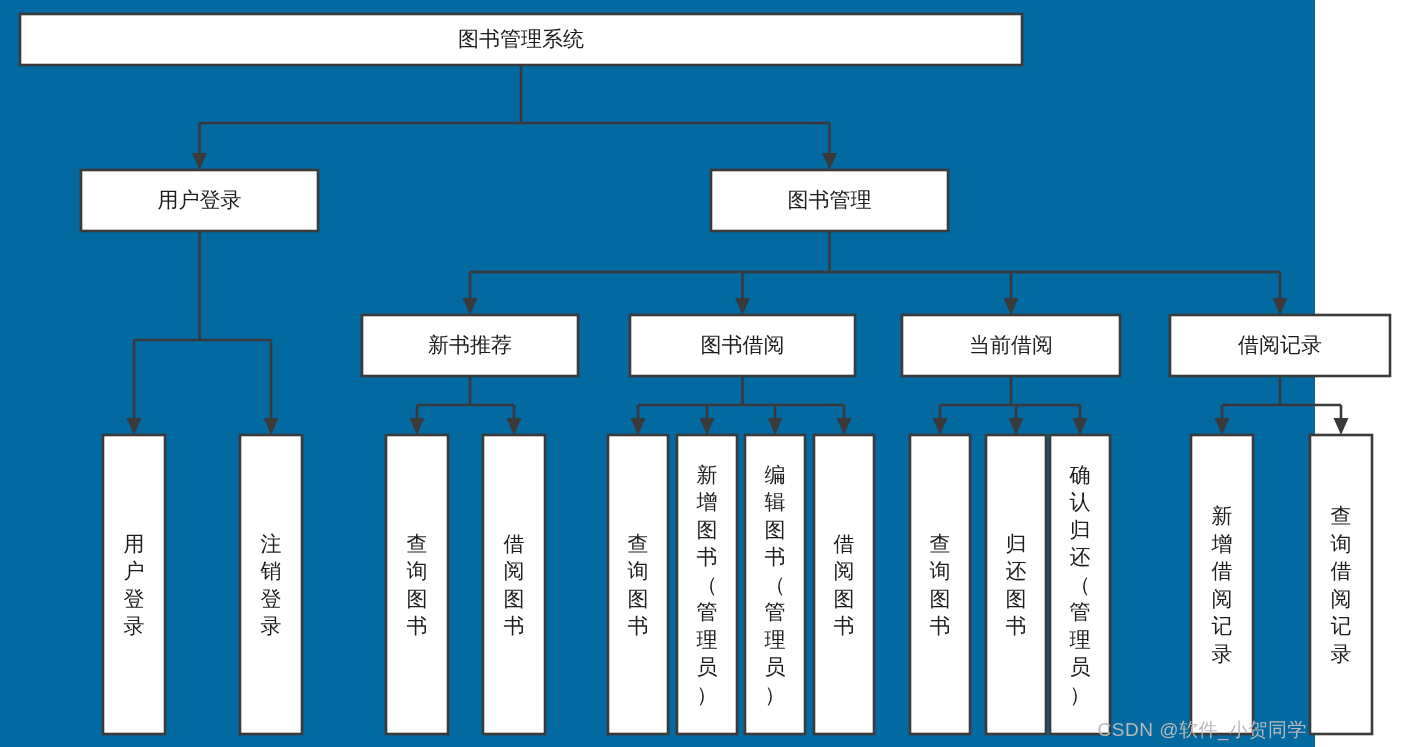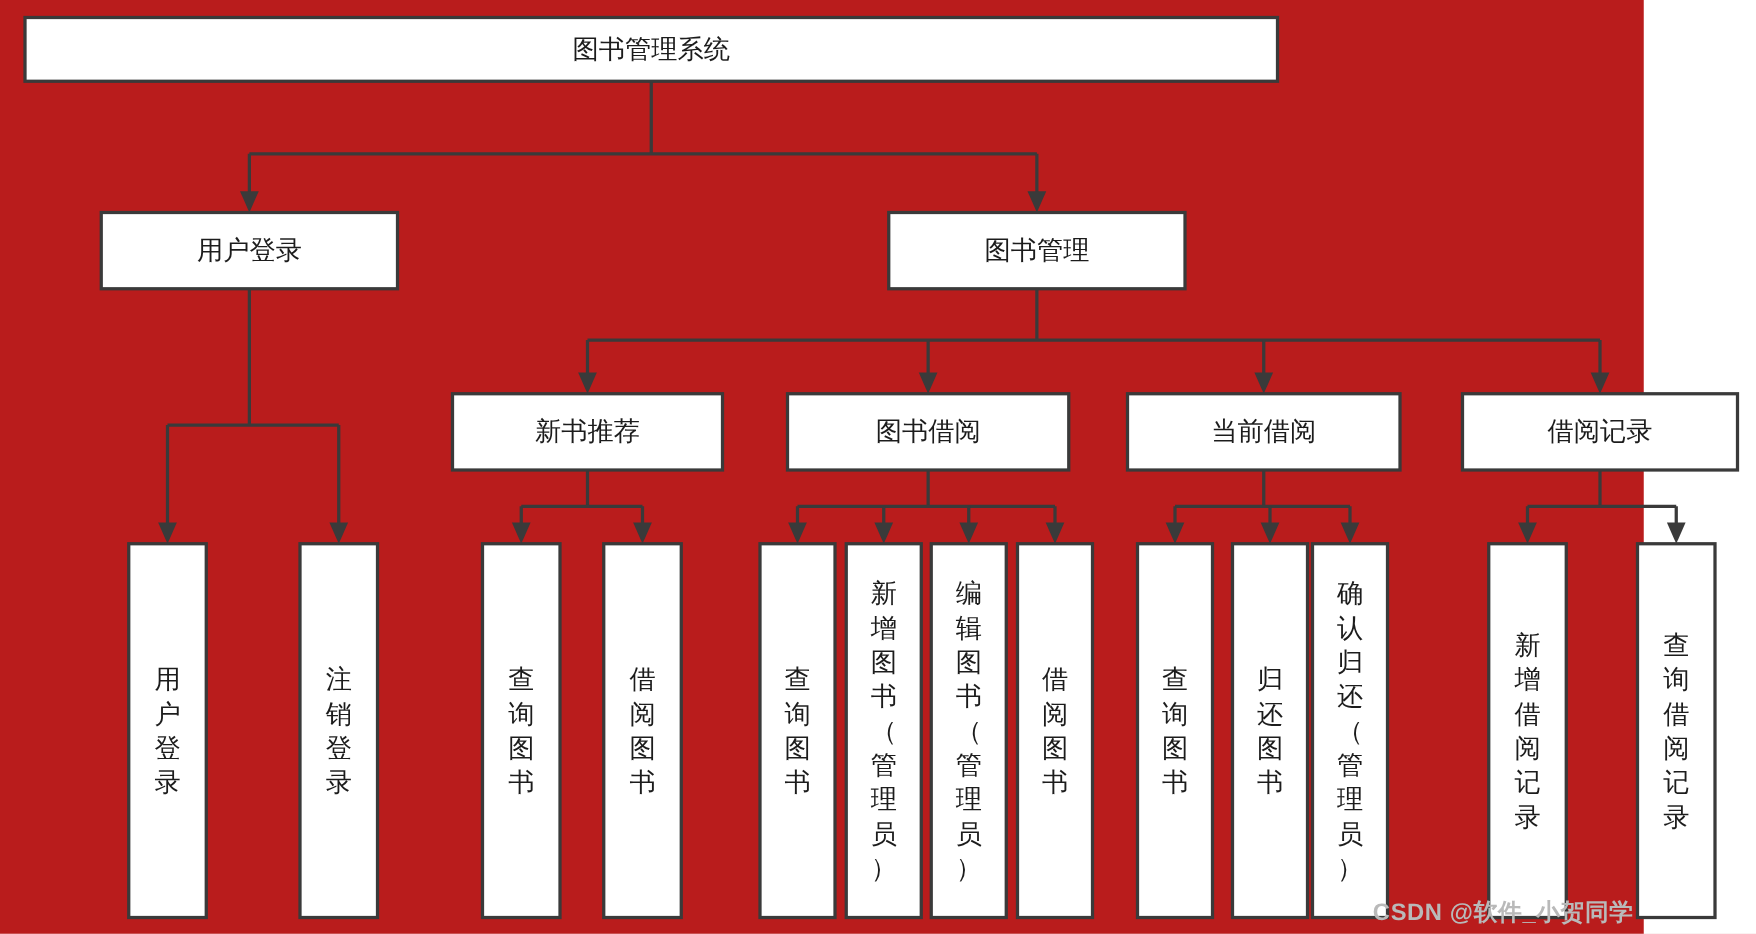--- a/index.html
+++ b/index.html
@@ -12,21 +12,21 @@
     font-family: "Liberation Sans", "DejaVu Sans", sans-serif;
     width: 1405px;
     height: 747px;
     overflow: hidden;
     position: relative;
   }
   #diagram-root {
     position: relative;
     width: 1315px;
     height: 747px;
-    background: #b91c1c;
+    background: #0369a1;
   }
   svg#tree-svg {
     position: absolute;
     left: 0;
     top: 0;
     width: 1405px;
     height: 747px;
     display: block;
   }
   .node-box {
@@ -63,21 +63,20 @@
     position: absolute;
     right: 8px;
     bottom: 4px;
     font-family: "Liberation Sans", "DejaVu Sans", sans-serif;
     font-size: 19px;
     color: #b9b9b9;
     letter-spacing: 0.5px;
     user-select: none;
     pointer-events: none;
     white-space: nowrap;
-    font-weight: bold;
   }
 </style>
 </head>
 <body>
 
 <div id="diagram-root">
 
   <svg id="tree-svg" viewBox="0 0 1405 747" xmlns="http://www.w3.org/2000/svg">
     <g id="edges-layer">
         <path d="M 521 65 L 521 123" class="edge-line"></path>

